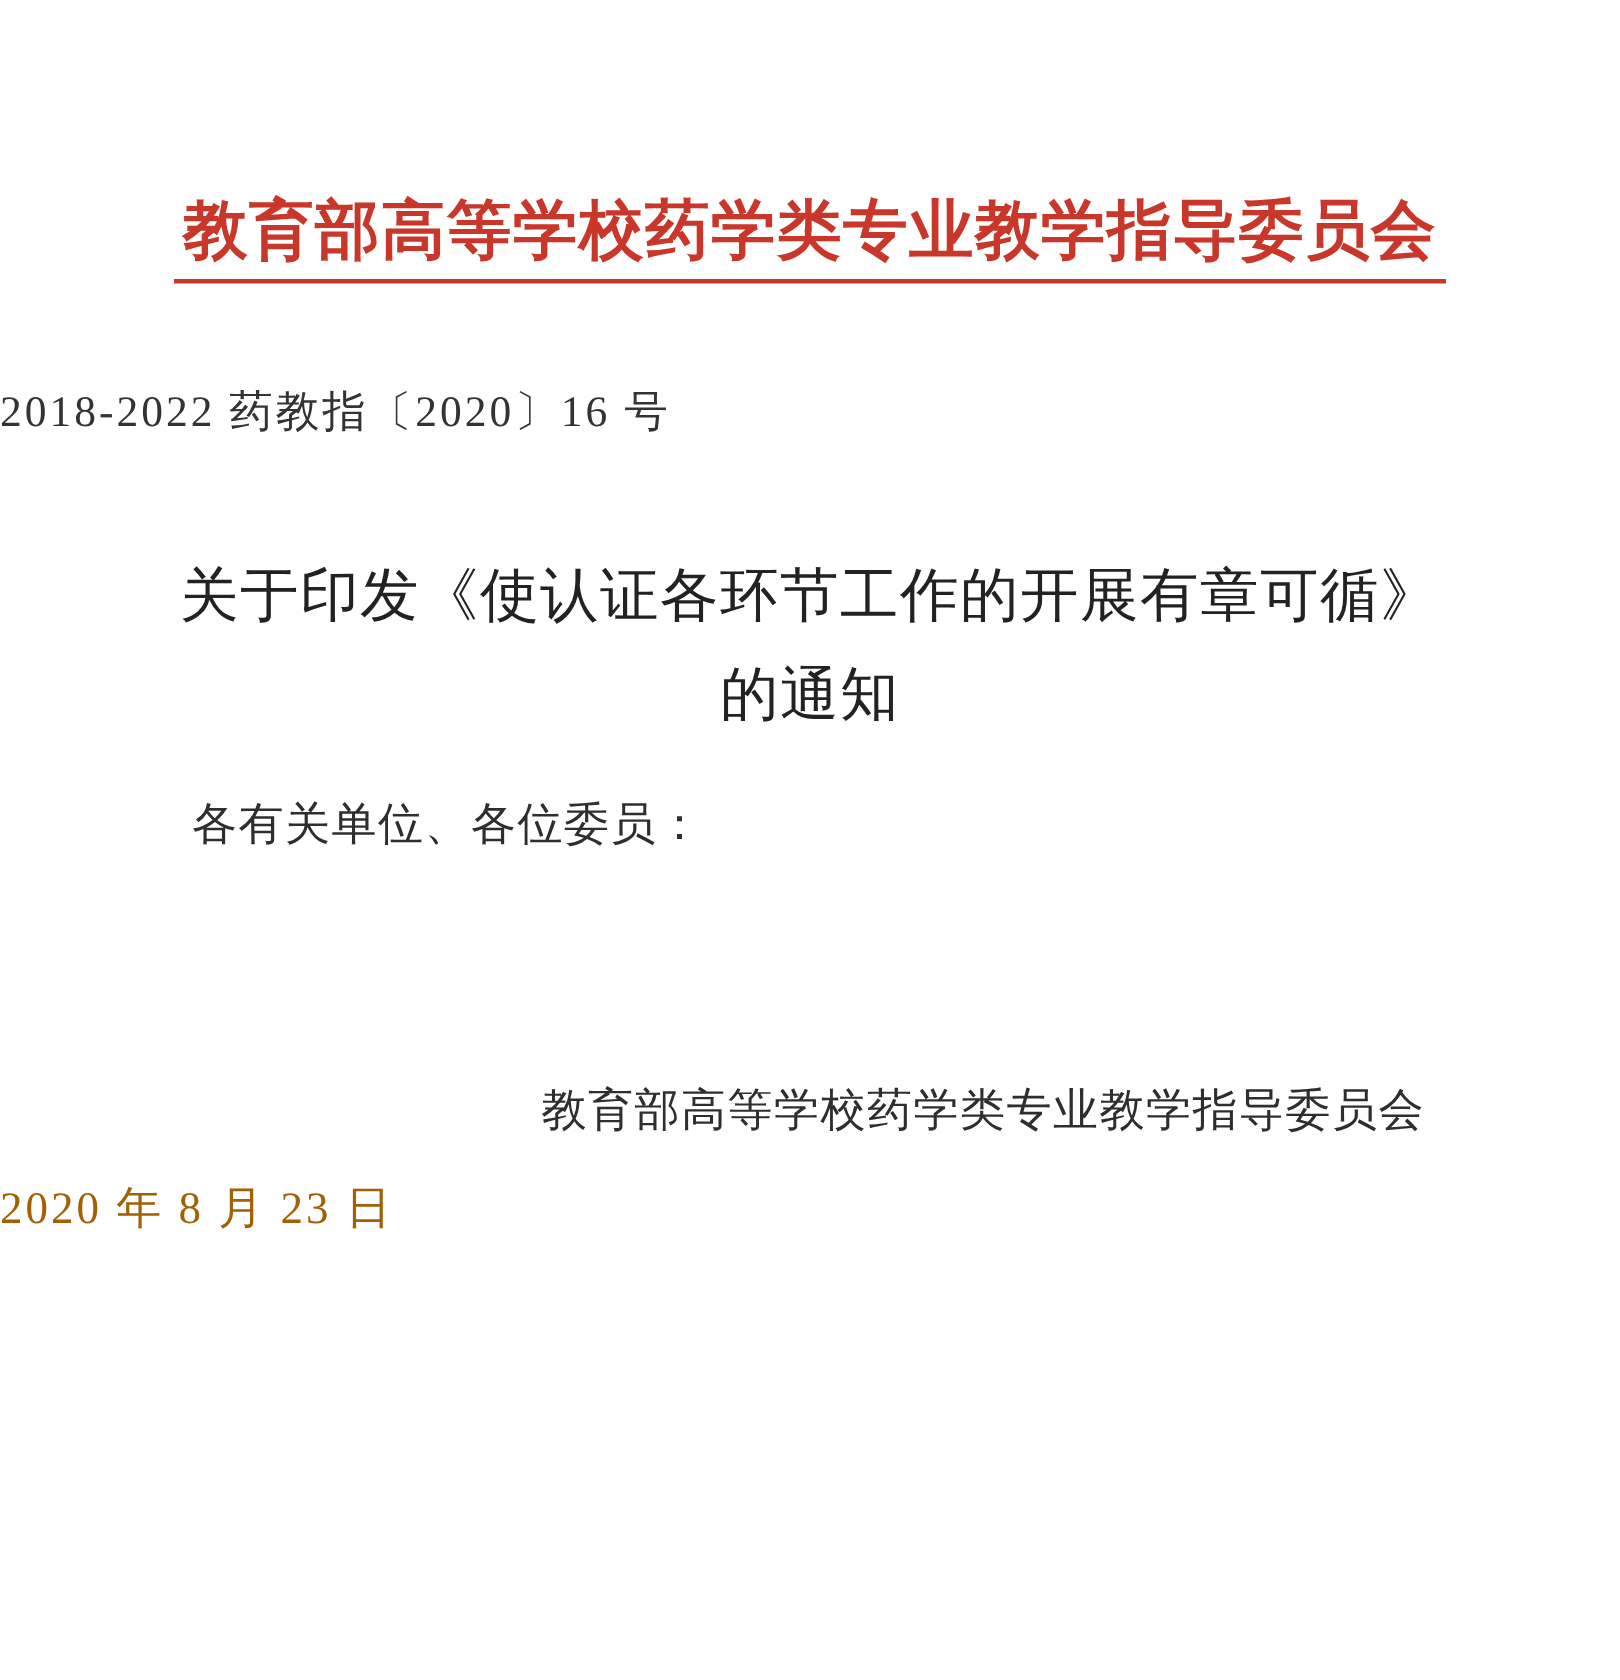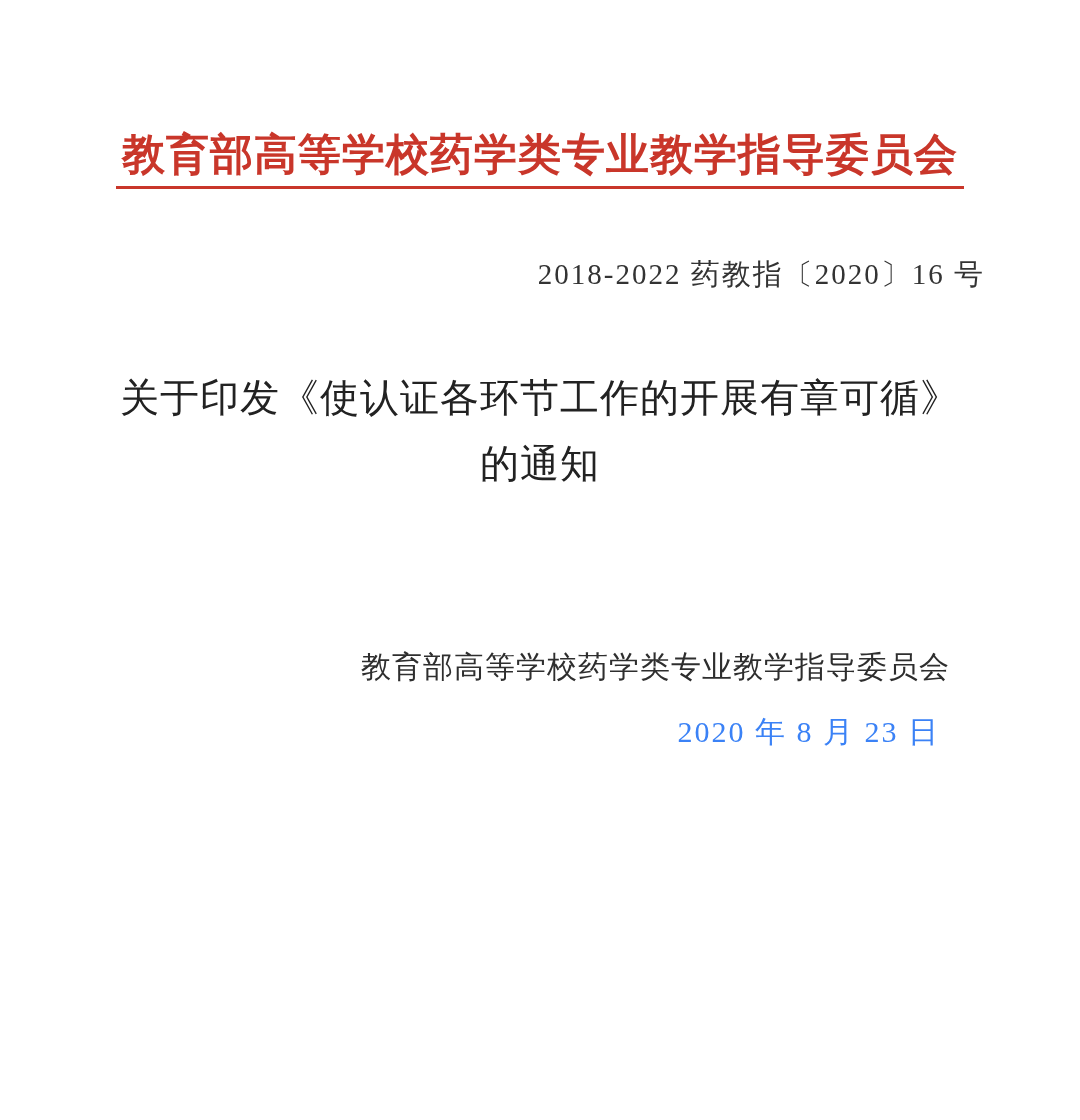--- a/index.html
+++ b/index.html
@@ -26,22 +26,22 @@
     color: #c9362a;
     line-height: 1.25;
   }
   .org-header .underline {
     display: inline-block;
     padding: 0 6px 4px 6px;
     border-bottom: 3px solid #c9362a;
   }
   .doc-number {
     margin-top: 66px;
-    padding-right: 95px;
-    text-align: right;
+    padding-right: 60px;
+    text-align: left;
     font-size: 29px;
     color: #333333;
     letter-spacing: 2px;
   }
   .doc-title {
     margin-top: 70px;
     text-align: center;
     font-size: 39px;
     font-weight: normal;
     color: #222222;
@@ -70,41 +70,42 @@
     margin-top: 150px;
     padding-right: 130px;
     text-align: right;
     font-size: 30px;
     color: #2e2e2e;
     letter-spacing: 1px;
   }
   .sign-date {
     margin-top: 24px;
     padding-right: 140px;
-    text-align: right;
+    text-align: left;
     font-size: 30px;
-    color: #3b82f6;
+    color: #a16207;
     letter-spacing: 2px;
   }
 </style>
 </head>
 <body>
 
 <div class="page">
 
   <h1 class="org-header">
     <span class="underline">教育部高等学校药学类专业教学指导委员会</span>
   </h1>
 
   <div class="doc-number">2018-2022 药教指〔2020〕16 号</div>
 
   <h2 class="doc-title">
     <span>关于印发《使认证各环节工作的开展有章可循》</span><br>
     <span>的通知</span>
   </h2>
 
+  <div class="salutation">各有关单位、各位委员：</div>
 
 
   <div class="signature">教育部高等学校药学类专业教学指导委员会</div>
 
   <div class="sign-date">2020 年 8 月 23 日</div>
 
 </div>
 
 </body></html>

